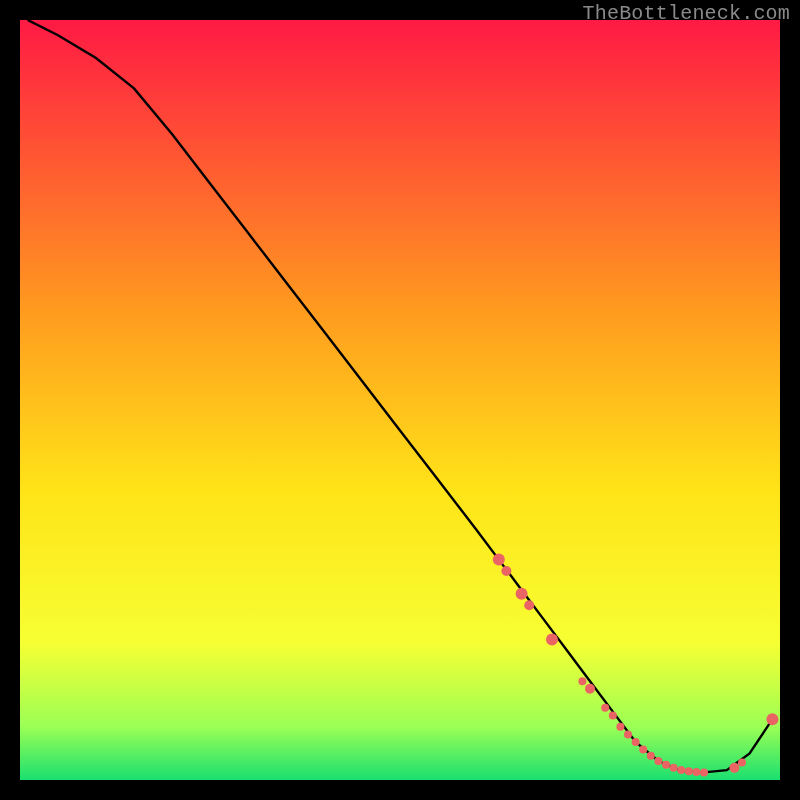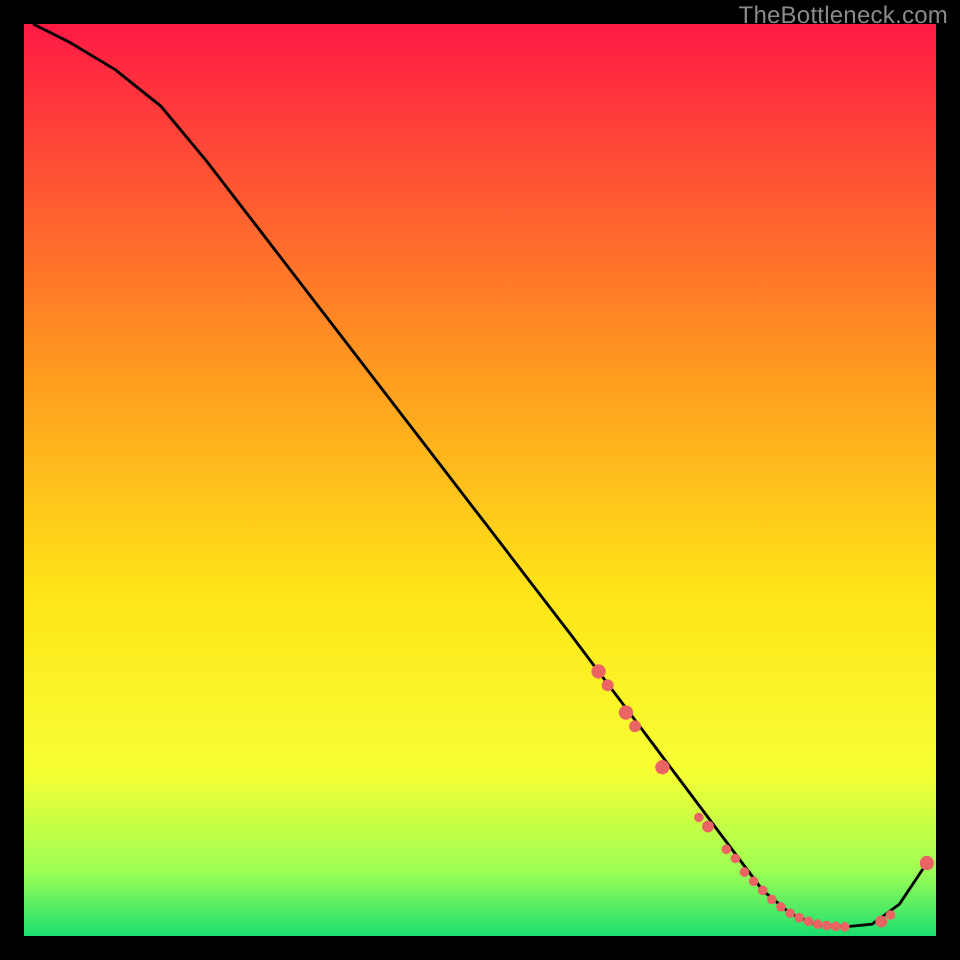--- a/index.html
+++ b/index.html
@@ -20,21 +20,21 @@
     position: absolute;
     left: 20px;
     top: 20px;
     width: 760px;
     height: 760px;
   }
   .attribution {
     position: absolute;
     top: 2px;
     right: 10px;
-    font-family: Liberation Sans, sans-serif;
+    font-family: Liberation Mono, monospace;
     font-size: 20px;
     color: #8a8a8a;
     letter-spacing: 0.2px;
   }
   svg { display: block; }
 </style>
 </head>
 <body>
 
 <div class="stage">

